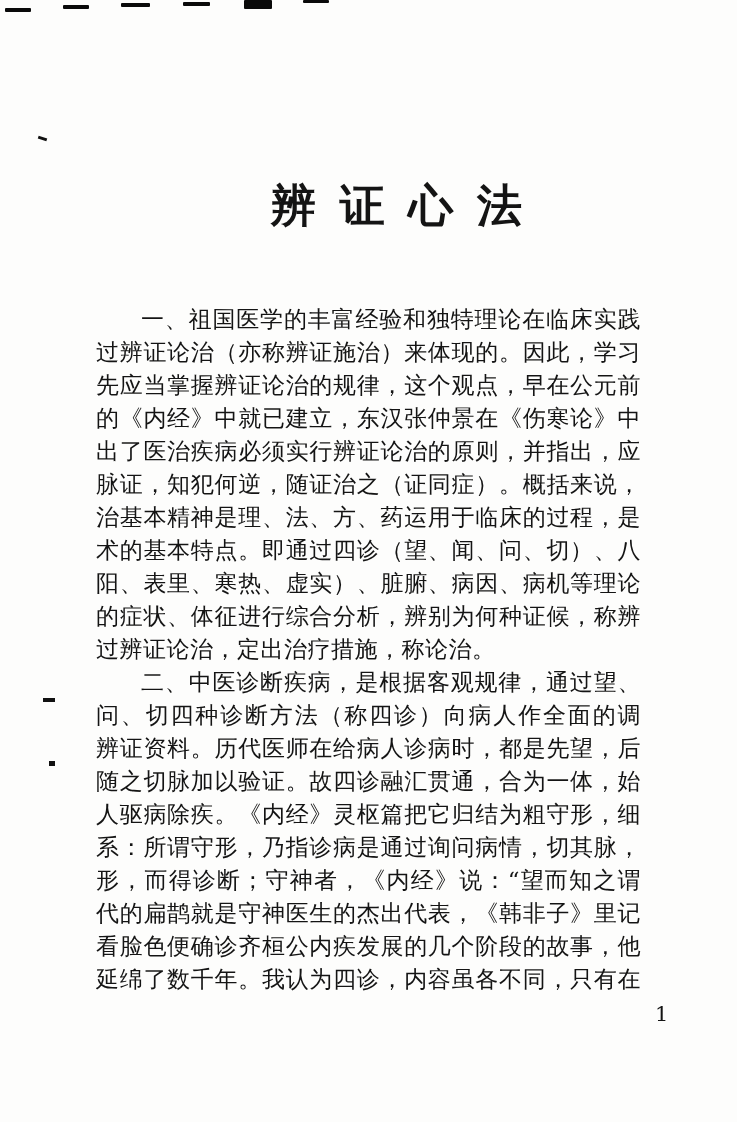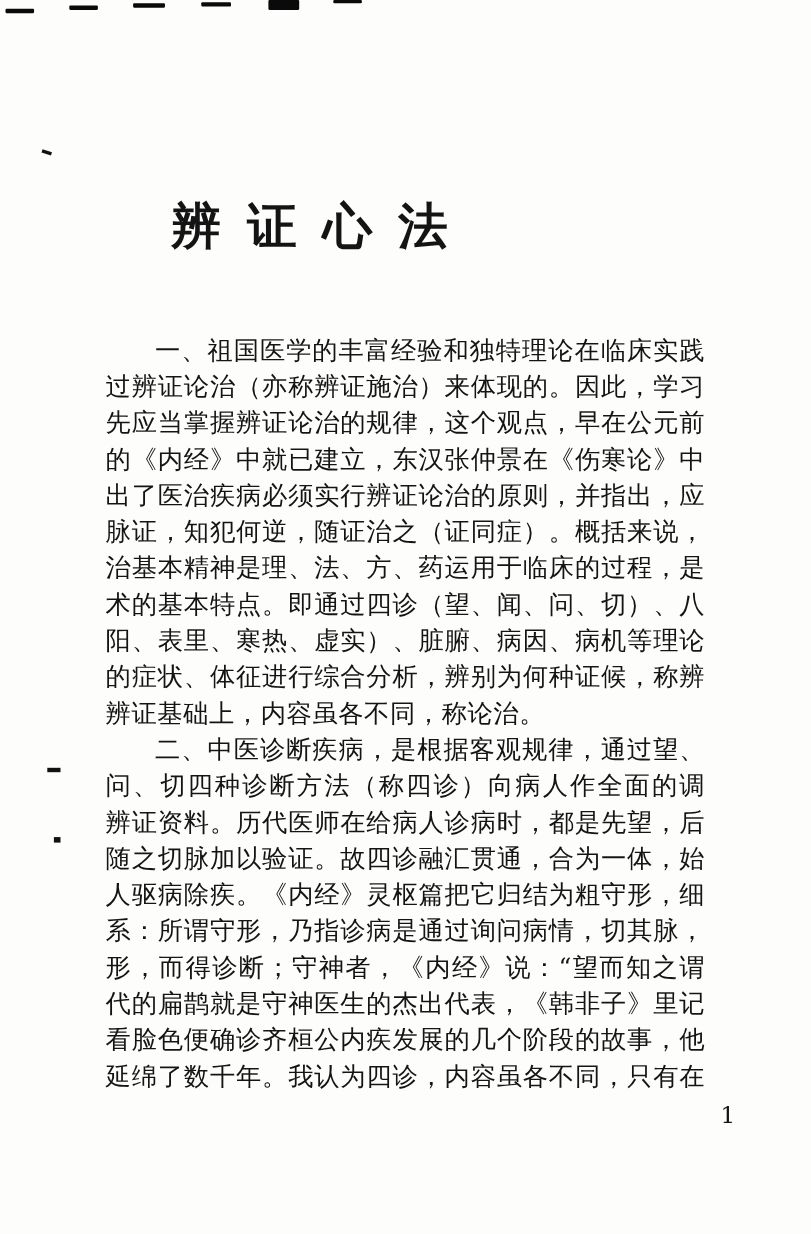--- a/index.html
+++ b/index.html
@@ -32,21 +32,21 @@
   .sm2 { left: 43px; top: 698px; width: 12px; height: 4px; }
   .sm3 { left: 49px; top: 761px; width: 6px;  height: 5px; }
 
   .doc-title {
     position: absolute;
     top: 176px;
     left: 96px;
     width: 545px;
     padding-left: 60px;
     box-sizing: border-box;
-    text-align: left;
+    text-align: center;
     font-size: 45px;
     font-weight: bold;
     letter-spacing: 4px;
     white-space: nowrap;
   }
 
   .body-block {
     position: absolute;
     left: 96px;
     top: 303px;
@@ -96,21 +96,21 @@
       <div class="t-line indent">一、祖国医学的丰富经验和独特理论在临床实践中是通</div>
       <div class="t-line">过辨证论治（亦称辨证施治）来体现的。因此，学习祖国医学首</div>
       <div class="t-line">先应当掌握辨证论治的规律，这个观点，早在公元前 3 世纪</div>
       <div class="t-line">的《内经》中就已建立，东汉张仲景在《伤寒论》中更明确地提</div>
       <div class="t-line">出了医治疾病必须实行辨证论治的原则，并指出，应该观其</div>
       <div class="t-line">脉证，知犯何逆，随证治之（证同症）。概括来说，辨证论</div>
       <div class="t-line">治基本精神是理、法、方、药运用于临床的过程，是中医学</div>
       <div class="t-line">术的基本特点。即通过四诊（望、闻、问、切）、八纲（阴</div>
       <div class="t-line">阳、表里、寒热、虚实）、脏腑、病因、病机等理论对病人</div>
       <div class="t-line">的症状、体征进行综合分析，辨别为何种证候，称辨证；在</div>
-      <div class="t-line para-end">辨证基础上，内容虽各不同，称论治。</div>
+      <div class="t-line para-end">过辨证论治，定出治疗措施，称论治。</div>
     </div>
 
     <div>
       <div class="t-line indent">二、中医诊断疾病，是根据客观规律，通过望、闻、</div>
       <div class="t-line">问、切四种诊断方法（称四诊）向病人作全面的调查，搜集</div>
       <div class="t-line">辨证资料。历代医师在给病人诊病时，都是先望，后闻、问、</div>
       <div class="t-line">随之切脉加以验证。故四诊融汇贯通，合为一体，始能为病</div>
       <div class="t-line">人驱病除疾。《内经》灵枢篇把它归结为粗守形，细守神两派</div>
       <div class="t-line">系：所谓守形，乃指诊病是通过询问病情，切其脉，分析脉</div>
       <div class="t-line">形，而得诊断；守神者，《内经》说：“望而知之谓之神”，古</div>

